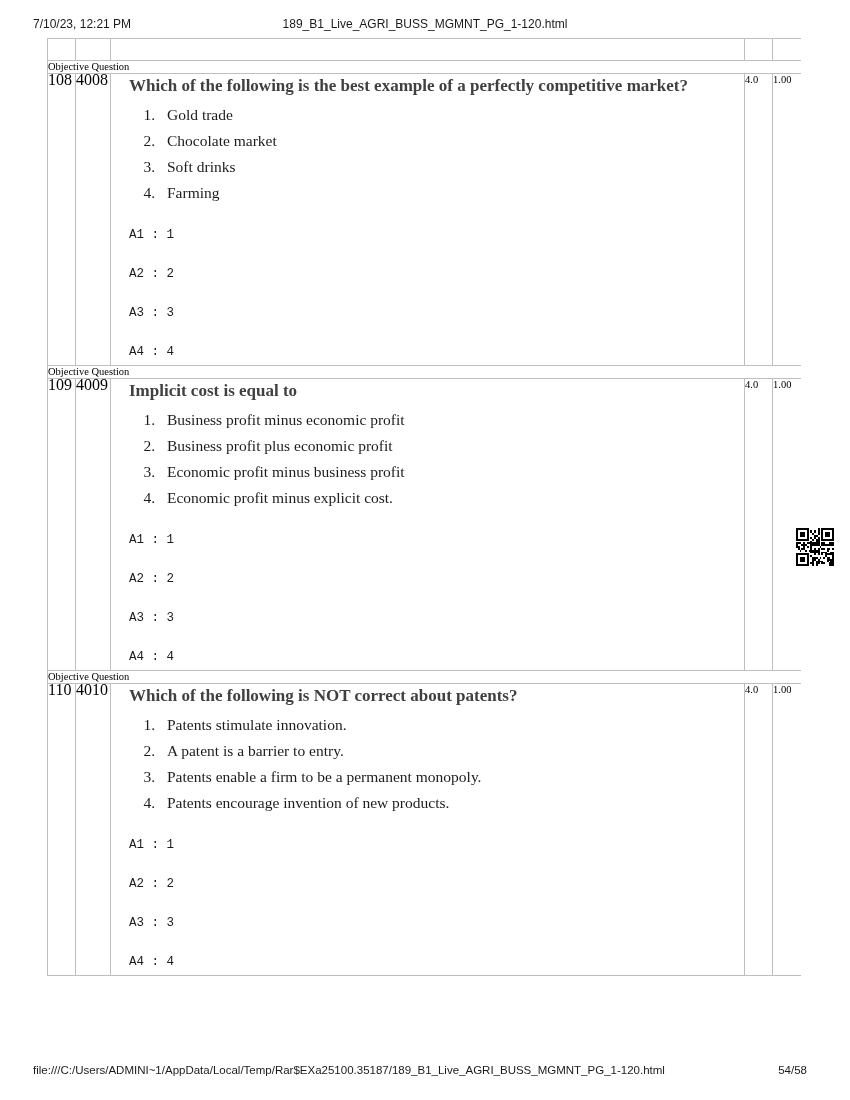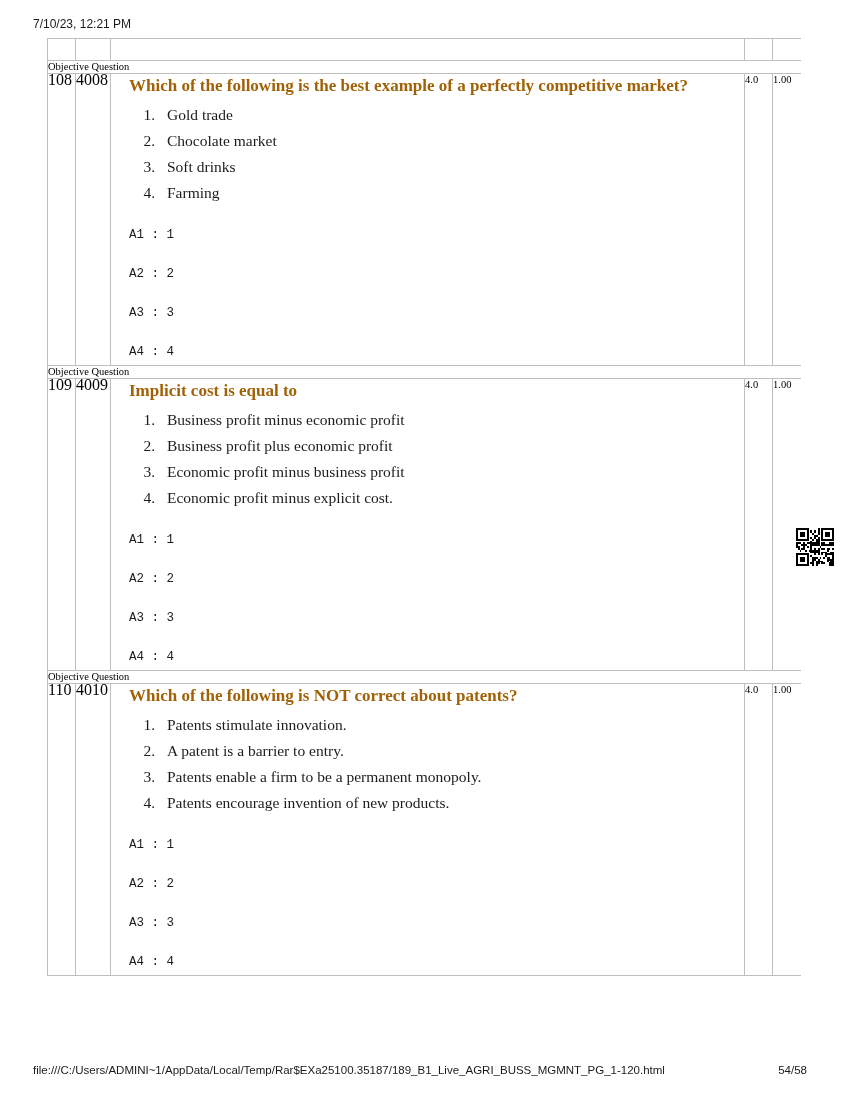--- a/index.html
+++ b/index.html
@@ -125,21 +125,21 @@
   }
 
   .qbody {
     padding: 8px 0 6px 0;
   }
   .q-title {
     font-family: "Liberation Serif", serif;
     font-size: 17px;
     font-weight: bold;
     line-height: 20px;
-    color: #a16207;
+    color: #404040;
     margin: 2px 0 6px 18px;
   }
   ol.q-options {
     margin: 0 0 0 48px;
     padding: 0;
     list-style-type: decimal;
     font-family: Liberation Serif, serif;
     font-size: 15.5px;
     line-height: 26px;
     color: #1c1c1c;
@@ -168,20 +168,21 @@
     width: 38px;
     height: 40px;
   }
   .qr-wrap svg { display: block; }
 </style>
 </head>
 <body>
 
 <div class="print-header">
   <span class="ph-date">7/10/23, 12:21 PM</span>
+  <span class="ph-title">189_B1_Live_AGRI_BUSS_MGMNT_PG_1-120.html</span>
 </div>
 
 <div class="doc-area">
   <table class="exam">
     <colgroup>
       <col class="c-num">
         <col class="c-id">
         <col class="c-body">
         <col class="c-mark">
         <col class="c-weight">

